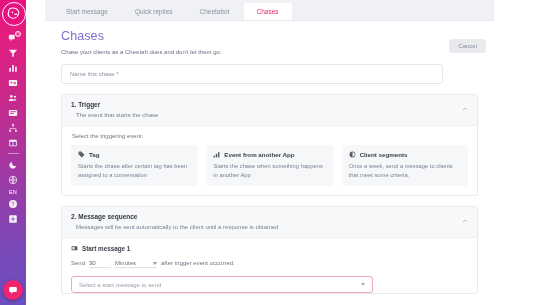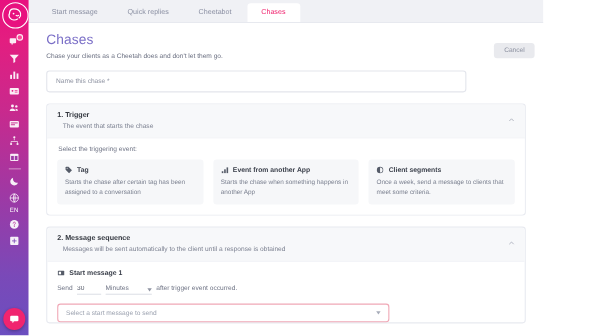--- a/index.html
+++ b/index.html
@@ -2,21 +2,21 @@
 <html><head>
 <meta charset="utf-8">
 <style>
   * { box-sizing: border-box; margin: 0; padding: 0; }
   html, body {
     width: 542px; height: 305px;
     overflow: hidden;
     font-family: "Liberation Sans", sans-serif;
     background: #ffffff;
   }
-  #app { position: relative; width: 494px; height: 305px; display: flex; background:#fff; }
+  #app { position: relative; width: 494px; height: 305px; display: flex; background:#fff;gap:19px; }
 
   
   .sidebar {
     width: 26px; height: 305px; flex: 0 0 26px;
     background: linear-gradient(180deg,#e8117f 0%, #e31e80 12%, #c72a8e 34%, #9b3aa6 60%, #7a49b8 82%, #6b4fc0 100%);
     position: relative;
     display: flex; flex-direction: column; align-items: center;
     padding-top: 30px;
   }
   .logo {

